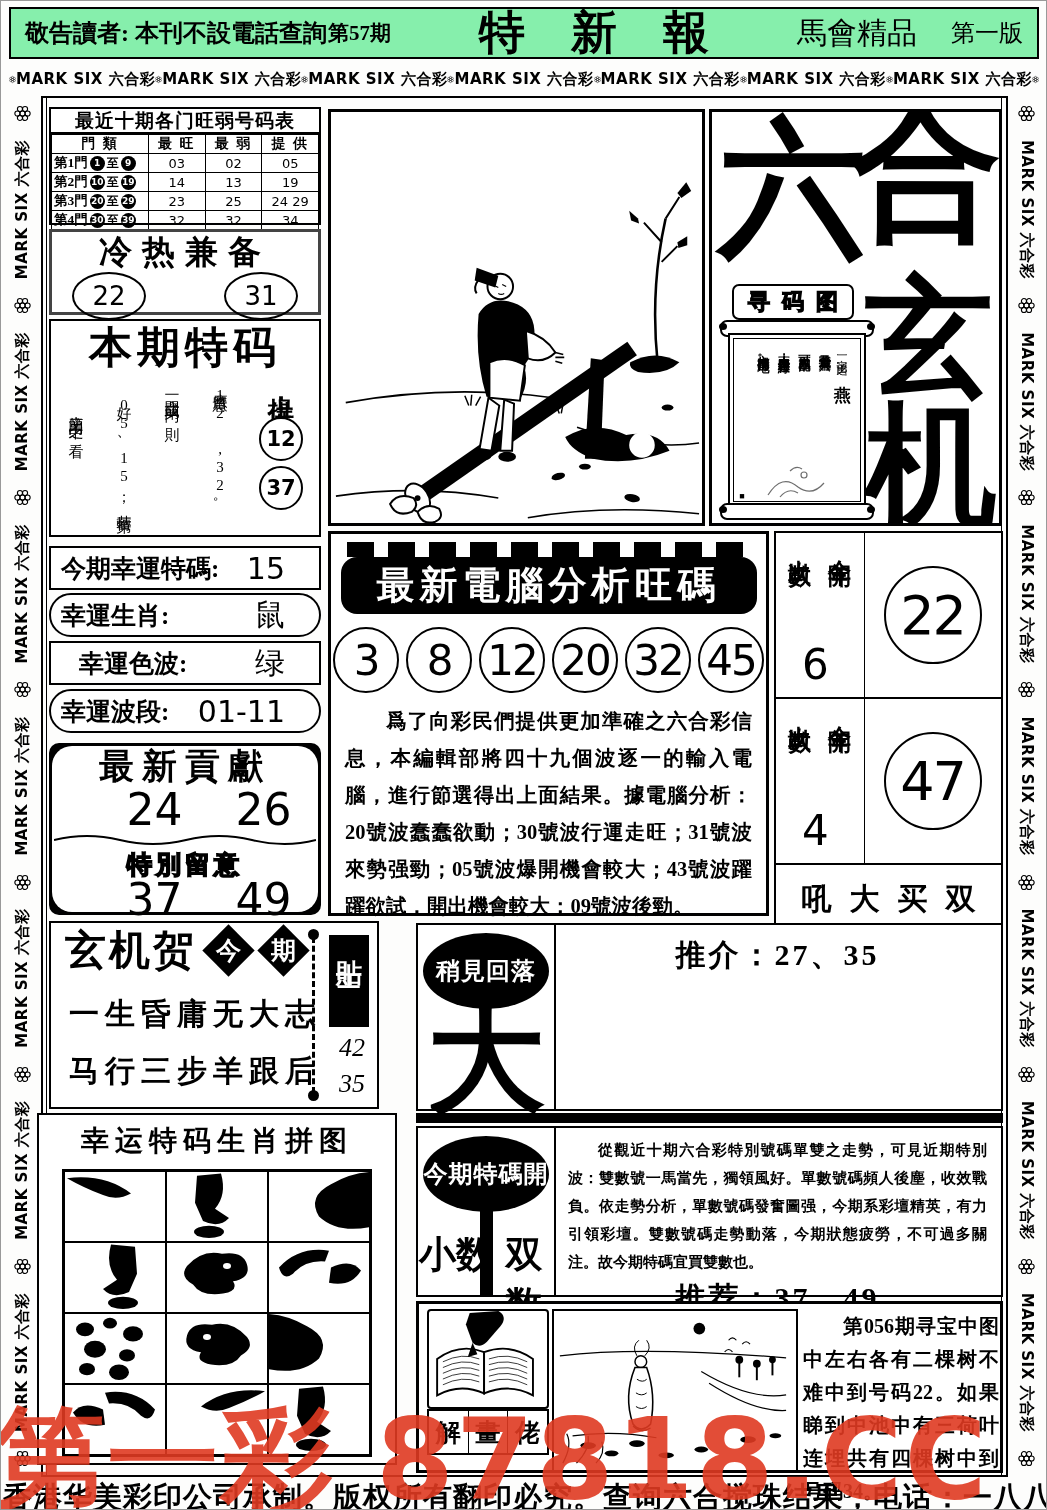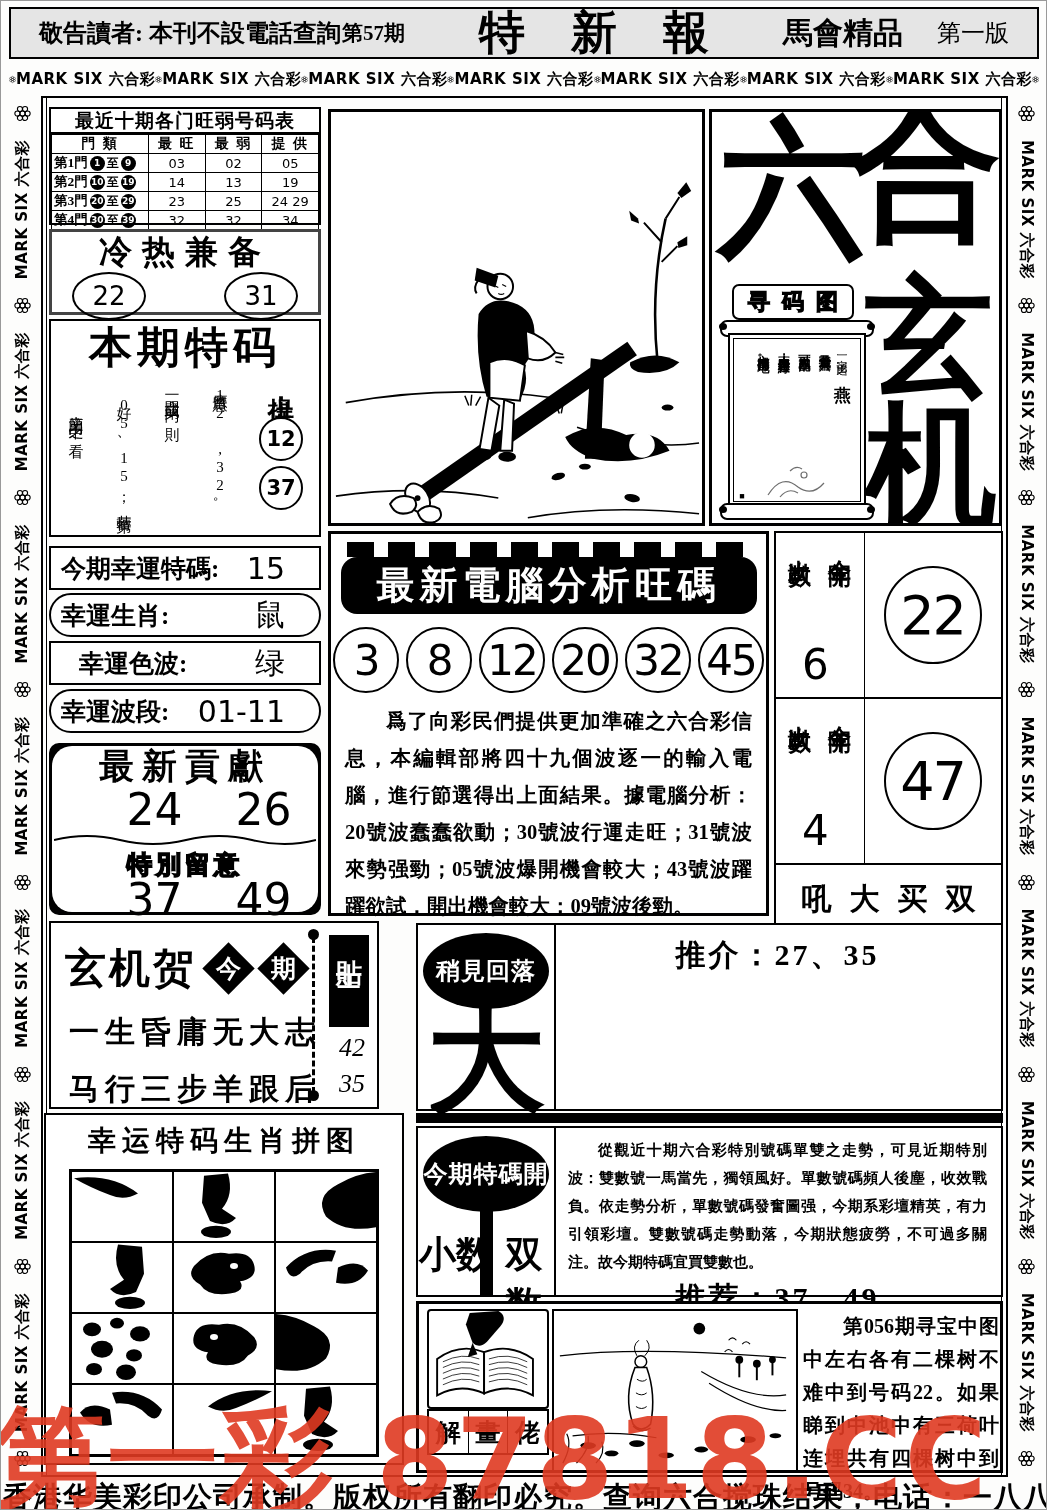--- a/index.html
+++ b/index.html
@@ -3,25 +3,25 @@
 <meta charset="utf-8">
 <style>
   html,body{margin:0;padding:0;}
   body{width:1047px;height:1510px;position:relative;background:#fdfdfc;color:#000;
        font-family:"Liberation Serif",serif;overflow:hidden;border:1px solid #999;box-sizing:border-box;}
   .abs{position:absolute;}
   .box{position:absolute;border:2px solid #000;background:#fff;box-sizing:border-box;}
   .kai{font-family:"Liberation Serif",serif;}
 
   
-  #header{left:8px;top:6px;width:1030px;height:52px;border:2px solid #000;display:flex;align-items:center;padding:0 28px;box-sizing:border-box;background:#e5e5e5;}
+  #header{left:8px;top:6px;width:1030px;height:52px;border:2px solid #000;display:flex;align-items:center;padding:0 14px;box-sizing:border-box;background:#86efac;}
   #header .notice{font-size:24px;font-weight:bold;}
   #header .issue{font-size:21px;font-weight:bold;margin-left:1px;}
   #header .main-title{flex:1;text-align:center;font-size:46px;font-weight:900;letter-spacing:46px;text-indent:46px;white-space:nowrap;}
-  #header .subtitle{font-size:30px;font-weight:bold;margin-right:34px;white-space:nowrap;}
+  #header .subtitle{font-size:30px;font-weight:normal;margin-right:34px;white-space:nowrap;}
   #header .edition{font-size:24px;white-space:nowrap;}
 
   
   #marquee{left:8px;top:63px;width:1030px;height:30px;display:flex;align-items:center;justify-content:space-between;}
   .mq-text{font:bold 15px "DejaVu Sans",sans-serif;letter-spacing:.5px;white-space:nowrap;}
   .strip{position:absolute;width:1380px;height:38px;display:flex;align-items:center;justify-content:space-around;}
   #left-strip{left:2px;top:1475px;transform:rotate(-90deg);transform-origin:0 0;}
   #right-strip{left:1045px;top:95px;transform:rotate(90deg);transform-origin:0 0;}
   .v-line{position:absolute;top:95px;height:1379px;border-left:2px solid #000;}
   .v-line.thin{border-left-width:1px;}
@@ -65,37 +65,37 @@
 
   
   #contrib{left:48px;top:742px;width:272px;height:172px;background:#000;border-radius:10px;position:absolute;padding:3px;box-sizing:border-box;}
   #contrib .inner{background:#fff;border-radius:20px;width:100%;height:100%;text-align:center;}
   #contrib .c-title{font-size:35px;font-weight:900;letter-spacing:8px;line-height:42px;}
   #contrib .c-nums{display:flex;justify-content:space-around;font:44px "DejaVu Sans",sans-serif;line-height:44px;padding-left:48px;}
   .bubble-text{font-weight:900;font-size:25px;letter-spacing:4px;color:#0f172a;-webkit-text-stroke:1.6px #000;line-height:26px;}
 
   
   #mystic{left:48px;top:920px;width:330px;height:188px;}
-  #mystic .m-title{display:flex;align-items:center;gap:8px;padding:18px 0 0 14px;}
+  #mystic .m-title{display:flex;align-items:center;gap:8px;padding:0 0 0 14px;}
   #mystic .m-prefix{font-size:41px;font-weight:900;letter-spacing:3px;}
   .diamond{width:37px;height:37px;background:#000;transform:rotate(45deg);display:flex;align-items:center;justify-content:center;margin:0 5px;}
   .diamond span{transform:rotate(-45deg);color:#fff;font-size:25px;font-weight:bold;}
   #mystic .m-line{font-size:30px;letter-spacing:6px;padding-left:18px;font-weight:bold;}
   #mystic .m-line1{margin-top:16px;}
   #mystic .m-line2{margin-top:16px;}
   #m-dash{position:absolute;right:62px;top:14px;bottom:14px;border-left:3px dashed #000;}
   #m-dash:before,#m-dash:after{content:"";position:absolute;left:-7px;width:11px;height:11px;background:#000;border-radius:50%;}
   #m-dash:before{top:-8px;}
   #m-dash:after{bottom:-8px;}
   #tip-box{position:absolute;right:8px;top:12px;width:40px;height:92px;background:#000;color:#fff;display:flex;justify-content:center;padding-top:4px;box-sizing:border-box;}
   #tip-box span{writing-mode:vertical-rl;text-orientation:upright;font-size:26px;font-weight:bold;letter-spacing:4px;}
   .tip-num{position:absolute;right:12px;font:italic 26px "Liberation Serif",serif;}
 
   
-  #puzzle{left:43px;top:1112px;width:360px;height:352px;}
+  #puzzle{left:36px;top:1112px;width:360px;height:352px;}
   #puzzle .p-title{font-size:28px;font-weight:bold;text-align:center;letter-spacing:6px;line-height:52px;}
   #p-grid{margin:2px auto 0 auto;width:306px;height:284px;display:grid;grid-template-columns:repeat(3,1fr);grid-template-rows:repeat(4,1fr);border:2px solid #000;}
   .p-cell{border:1px solid #000;overflow:hidden;}
   .p-cell svg{width:100%;height:100%;}
 
   
   #illus{left:327px;top:108px;width:377px;height:417px;border:3px solid #000;}
   
   #panel{left:708px;top:108px;width:293px;height:417px;border:3px solid #000;overflow:hidden;}
   .bigchar{position:absolute;font-weight:900;line-height:1;font-family:"Liberation Serif",serif;}

